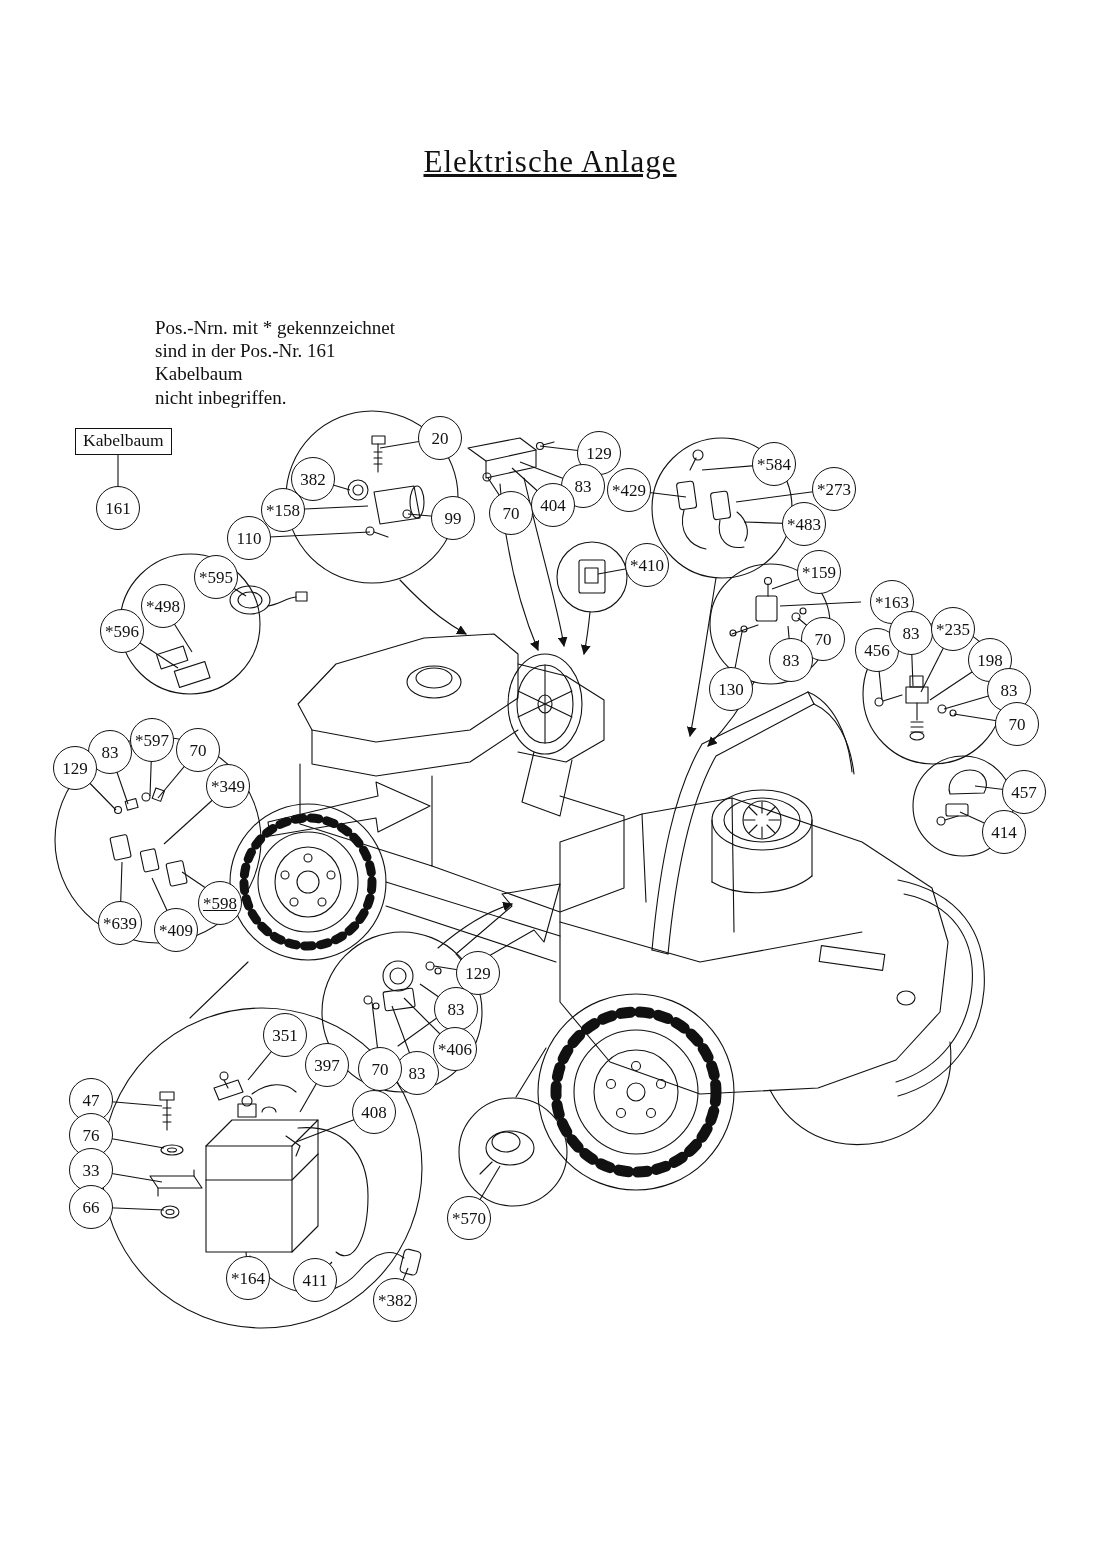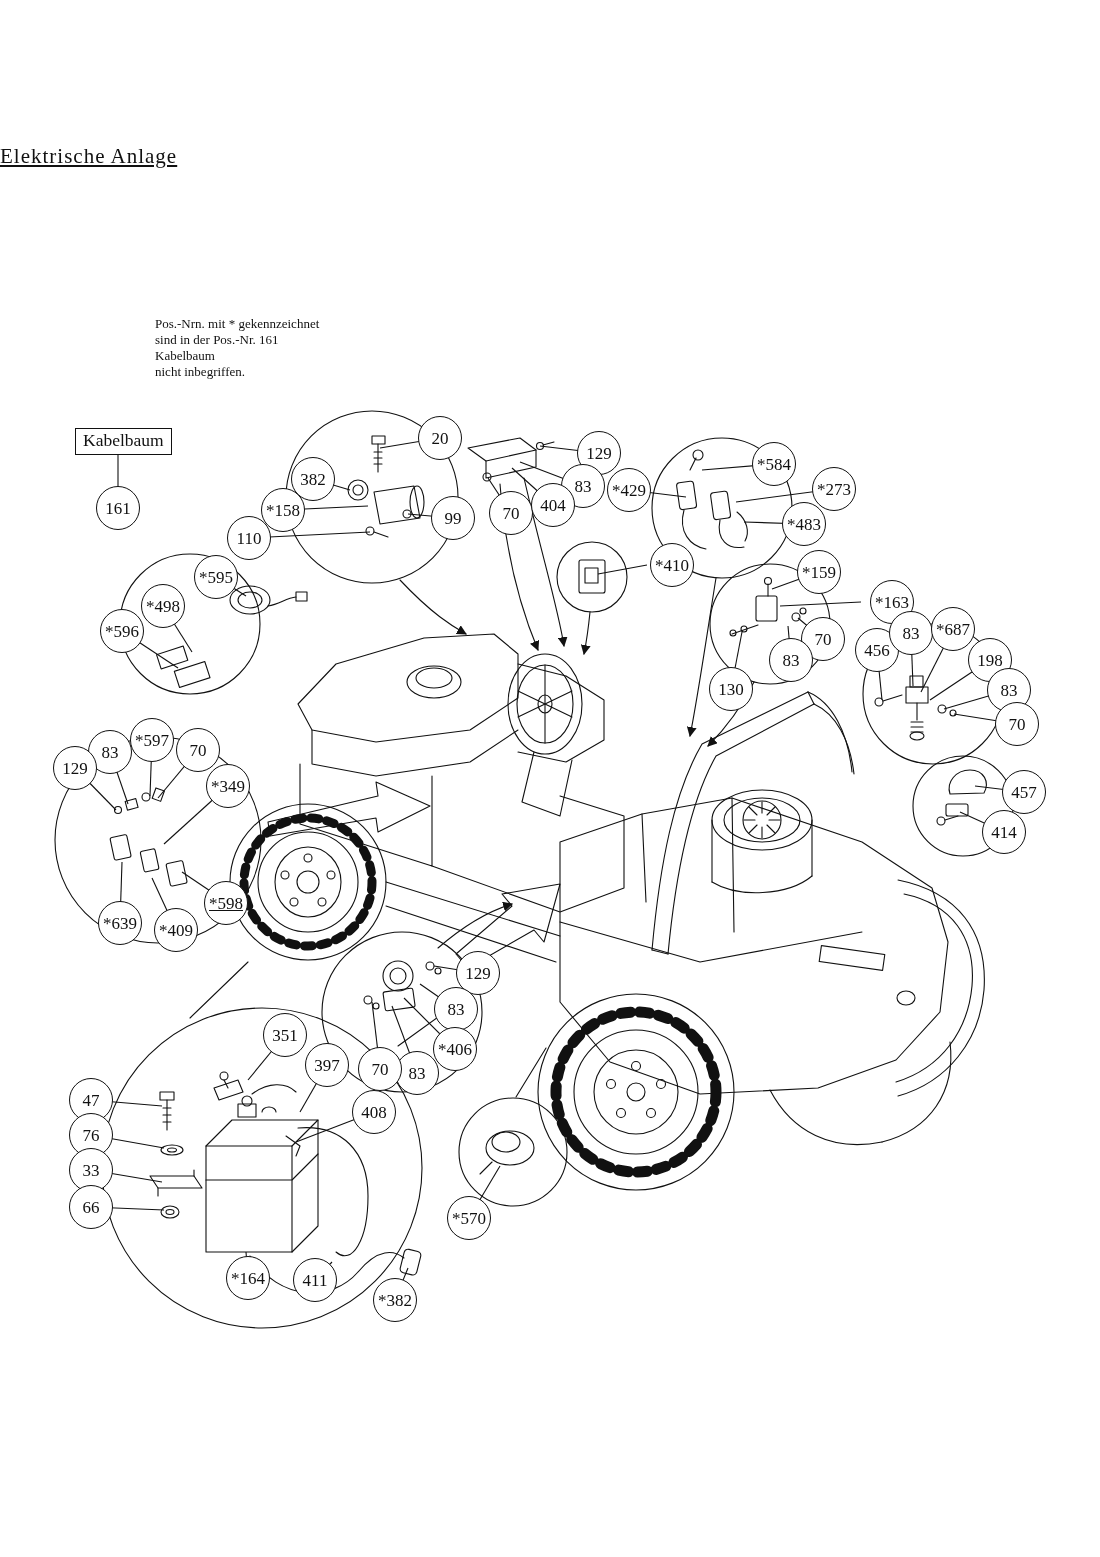--- a/index.html
+++ b/index.html
@@ -1,20 +1,20 @@
 <!DOCTYPE html>
 <html><head>
 <meta charset="utf-8">
 <style>
   html,body{margin:0;padding:0;background:#ddd;}
   .page{position:relative;width:1100px;height:1557px;margin:0 auto;background:#fff;
         font-family:"Liberation Serif",serif;color:#111;overflow:hidden;}
-  .title{position:absolute;top:144px;left:0;width:100%;text-align:left;margin:0;
-         font-size:21px;font-weight:normal;letter-spacing:1px;text-decoration:underline;}
-  .note{position:absolute;left:155px;top:316px;font-size:13px;line-height:1.22;}
+  .title{position:absolute;top:144px;left:0;width:100%;text-align:center;margin:0;
+         font-size:31px;font-weight:normal;letter-spacing:1px;text-decoration:underline;}
+  .note{position:absolute;left:155px;top:316px;font-size:19px;line-height:1.22;}
   .kbox{position:absolute;left:75px;top:428px;border:1.5px solid #111;padding:1px 7px 3px;font-size:17.5px;background:#fff;}
   .draw{position:absolute;left:0;top:0;}
   #balloons{position:absolute;left:0;top:0;width:1100px;height:1557px;}
   .callout{position:absolute;width:44px;height:44px;border:1.6px solid #111;border-radius:50%;
            background:#fff;display:flex;align-items:center;justify-content:center;
            font-size:17px;box-sizing:border-box;line-height:1;}
 </style>
 </head>
 <body>
 
@@ -298,45 +298,45 @@
       <div class="callout" style="left: 227px; top: 516px;">110</div>
       <div class="callout" style="left: 431px; top: 496px;">99</div>
       <div class="callout" style="left: 577px; top: 431px;">129</div>
       <div class="callout" style="left: 561px; top: 464px;">83</div>
       <div class="callout" style="left: 489px; top: 491px;">70</div>
       <div class="callout" style="left: 531px; top: 483px;">404</div>
       <div class="callout" style="left: 607px; top: 468px;">*429</div>
       <div class="callout" style="left: 752px; top: 442px;">*584</div>
       <div class="callout" style="left: 812px; top: 467px;">*273</div>
       <div class="callout" style="left: 782px; top: 502px;">*483</div>
-      <div class="callout" style="left: 650px; top: 543px;">*410</div>
+      <div class="callout" style="left: 625px; top: 543px;">*410</div>
       <div class="callout" style="left: 797px; top: 550px;">*159</div>
       <div class="callout" style="left: 839px; top: 580px; margin-left: 31px;">*163</div>
       <div class="callout" style="left: 801px; top: 617px;">70</div>
       <div class="callout" style="left: 769px; top: 638px;">83</div>
       <div class="callout" style="left: 709px; top: 667px;">130</div>
       <div class="callout" style="left: 855px; top: 628px;">456</div>
       <div class="callout" style="left: 889px; top: 611px;">83</div>
-      <div class="callout" style="left: 931px; top: 607px;">*687</div>
+      <div class="callout" style="left: 931px; top: 607px;">*235</div>
       <div class="callout" style="left: 968px; top: 638px;">198</div>
       <div class="callout" style="left: 987px; top: 668px;">83</div>
       <div class="callout" style="left: 995px; top: 702px;">70</div>
       <div class="callout" style="left: 1002px; top: 770px;">457</div>
       <div class="callout" style="left: 982px; top: 810px;">414</div>
       <div class="callout" style="left: 194px; top: 555px;">*595</div>
       <div class="callout" style="left: 141px; top: 584px;">*498</div>
       <div class="callout" style="left: 100px; top: 609px;">*596</div>
       <div class="callout" style="left: 130px; top: 718px;">*597</div>
       <div class="callout" style="left: 88px; top: 730px;">83</div>
       <div class="callout" style="left: 53px; top: 746px;">129</div>
       <div class="callout" style="left: 176px; top: 728px;">70</div>
       <div class="callout" style="left: 206px; top: 764px;">*349</div>
       <div class="callout" style="left: 98px; top: 901px;">*639</div>
       <div class="callout" style="left: 154px; top: 908px;">*409</div>
-      <div class="callout" style="left: 204px; top: 881px; text-decoration: underline;">*598</div>
+      <div class="callout" style="left: 198px; top: 881px; text-decoration: underline;">*598</div>
       <div class="callout" style="left: 456px; top: 951px;">129</div>
       <div class="callout" style="left: 434px; top: 987px;">83</div>
       <div class="callout" style="left: 433px; top: 1027px;">*406</div>
       <div class="callout" style="left: 395px; top: 1051px;">83</div>
       <div class="callout" style="left: 358px; top: 1047px;">70</div>
       <div class="callout" style="left: 263px; top: 1013px;">351</div>
       <div class="callout" style="left: 305px; top: 1043px;">397</div>
       <div class="callout" style="left: 352px; top: 1090px;">408</div>
       <div class="callout" style="left: 69px; top: 1078px;">47</div>
       <div class="callout" style="left: 69px; top: 1113px;">76</div>

